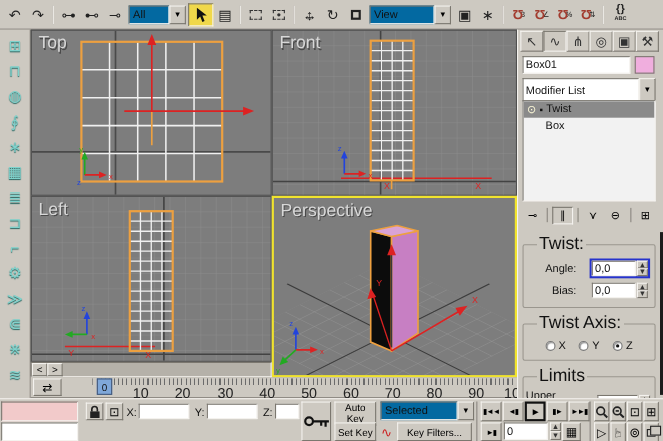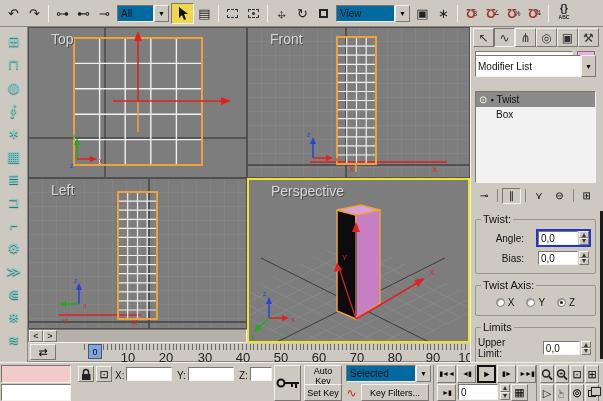--- a/index.html
+++ b/index.html
@@ -25,55 +25,55 @@
 .sqicon{width:9px;height:9px;border:2px solid #222}
 .ovl{position:absolute;inset:0;display:flex;align-items:center;justify-content:center}
 .nss{font-weight:bold;font-size:10px;line-height:8px;text-align:center}
 .nss small{display:block;font-size:5px;letter-spacing:0}
 
 #left-toolbar{left:0;top:27px;width:28px;height:335px;background:#cdc9c1;border-right:1px solid #8a867f;display:flex;flex-direction:column;align-items:center;padding-top:2px}
 .ltb{width:26px;height:23px;display:flex;align-items:center;justify-content:center;font-size:14px;color:#7fd2cc;text-shadow:0 1px 1px #1f5f5a;background:transparent;border:none}
 
 #vp-area{left:28px;top:27px;width:442px;height:316px;background:#3f3f3f}
 .vp{position:absolute;background:#7d7d7d;border:1px solid #505050}
-.vp-label{position:absolute;left:22px;top:3px;color:#d8d8d8;font-size:14px;text-shadow:1px 1px 0 #4a4a4a}
+.vp-label{position:absolute;left:6px;top:3px;color:#d8d8d8;font-size:16px;text-shadow:1px 1px 0 #4a4a4a}
 #vp-persp{border:2px solid #f0e32e}
 
 #time-slider{left:0;top:302px;width:219px;height:14px;background:#b5b1a9;border:1px solid;border-color:#7b776f #f4f2ee #f4f2ee #7b776f;position:absolute;display:flex}
 .tsbtn{width:14px;height:100%;font-size:9px;display:flex;align-items:center;justify-content:center}
 #ts-handle{width:88px;height:100%;display:flex;align-items:center;justify-content:center;font-size:10px}
 
 #track-bar{left:28px;top:343px;width:442px;height:19px;background:#cdc9c1;border-bottom:1px solid #8a867f;position:absolute}
 #curve-editor-btn{position:absolute;left:2px;top:1px;width:26px;height:16px;font-size:11px}
 #ruler{position:absolute;left:56px;top:0;width:384px;height:19px}
 #ruler .ticks{position:absolute;left:0;top:1px;width:100%;height:6px;background:repeating-linear-gradient(90deg,#6b6b6b 0 1px,transparent 1px 3.85px)}
 .rlab{position:absolute;top:7px;transform:translateX(-50%);font-size:13px;color:#222}
 #frame-marker{position:absolute;left:4px;top:1px;width:14px;height:15px;background:#7fa7d9;border:1px solid #44597a;font-size:9px;display:flex;align-items:center;justify-content:center}
 
 #command-panel{left:470px;top:27px;width:133px;height:335px;background:#cdc9c1;border-left:1px solid #f4f2ee}
 .cp-tabs{position:absolute;left:2px;top:1px;display:flex}
 .cptab{width:21px;height:19px;font-size:12px;color:#333}
 .cptab.pressed{border-color:#7b776f #f4f2ee #f4f2ee #7b776f}
 #obj-name{position:absolute;left:4px;top:24px;width:98px;height:16px}
 #obj-swatch{position:absolute;left:106px;top:24px;width:18px;height:16px;background:#f0aede;border:1px solid #7b776f}
-#mod-list{position:absolute;left:4px;top:28px;width:121px;height:22px;display:flex}
+#mod-list{position:absolute;left:4px;top:44px;width:121px;height:22px;display:flex}
 #mod-list .cval{flex:1}
 #stack{position:absolute;left:4px;top:64px;width:121px;height:92px;background:#f2f2f2;border:1px solid;border-color:#7b776f #f4f2ee #f4f2ee #7b776f;overflow:hidden}
 .stack-row{height:15px;display:flex;align-items:center;font-size:10px;padding-left:3px;gap:3px}
 .stack-row.selected{background:#8a8a8a}
 .stack-row .bulb{color:#fdf9d8;font-size:10px}
 .stack-row .msq{font-size:9px;color:#111}
 .stack-row.child{padding-left:20px}
 #stack-tools{position:absolute;left:4px;top:159px;width:121px;height:19px;display:flex;align-items:center;gap:2px}
 .stb{width:19px;height:16px;font-size:10px;background:transparent;border:none;display:flex;align-items:center;justify-content:center}
 .stb.boxed{border:1px solid;border-color:#7b776f #f4f2ee #f4f2ee #7b776f}
 .ssep{width:1px;height:13px;background:#8a867f;margin:0 2px}
 #rollout{position:absolute;left:2px;top:183px;width:125px;height:152px;overflow:hidden}
 fieldset{border:1px solid #9a968e;border-radius:2px;margin:3px 2px 5px 2px;padding:2px 2px 4px 2px}
-legend{font-size:11px;padding:0 2px;margin-left:3px}
+legend{font-size:16px;padding:0 2px;margin-left:10px}
 .prow{display:flex;align-items:center;justify-content:flex-end;margin:2px 2px 2px 0}
 .plab{margin-right:12px}
 .ring{display:flex;align-items:center;border:2px solid #2633cc;padding:0;background:#cdc9c1}
 .ring2{display:flex;align-items:center;border:2px solid transparent}
 .spinfield{width:40px;height:14px}
 .spin{display:inline-flex;flex-direction:column;width:10px;height:14px;margin-left:1px}
 .spin b{flex:1;background:#cdc9c1;border:1px solid;border-color:#f4f2ee #7b776f #7b776f #f4f2ee;position:relative}
 .spin b::after{content:"";position:absolute;left:2px;border-left:2.5px solid transparent;border-right:2.5px solid transparent}
 .spin b.up::after{top:1px;border-bottom:4px solid #333}
 .spin b.dn::after{bottom:1px;border-top:4px solid #333}

